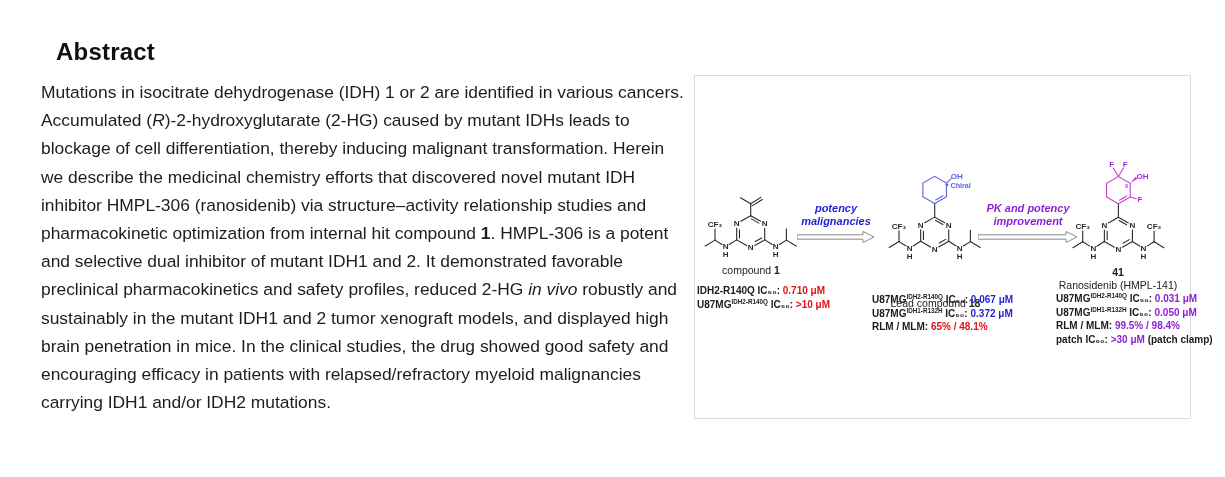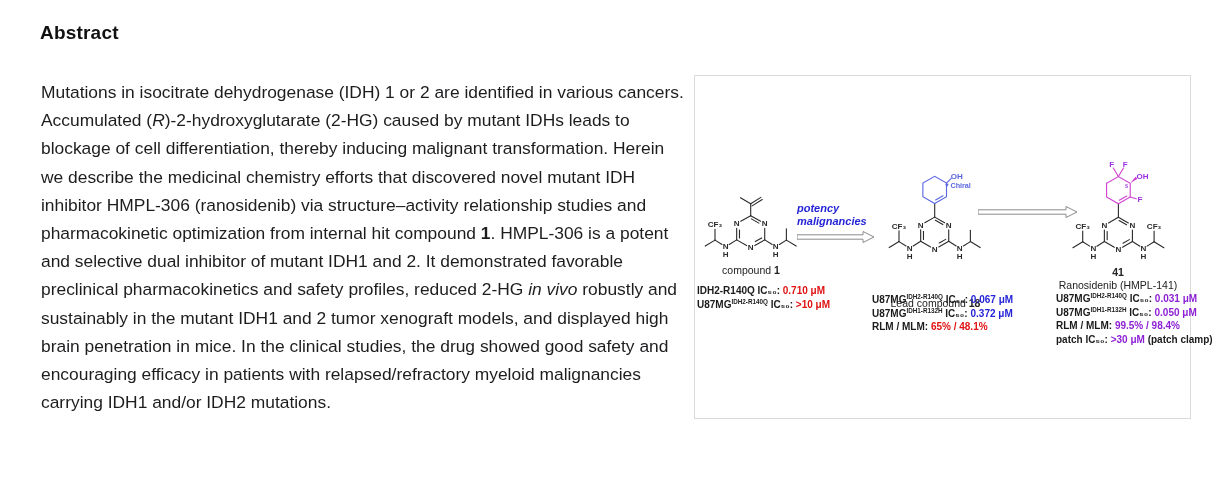--- a/index.html
+++ b/index.html
@@ -2,22 +2,22 @@
 <html style="--red: #e01212; --blue: #2424d6; --purple: #8d1fd4; --labelpurple: #9a30e0; --magenta: #cf3ecf; --ringblue: #5a66e0; --border: #dadada;"><head>
 <meta charset="utf-8">
 <style>
   html,body{margin:0;padding:0;}
   body{
     width:1225px;height:477px;background:#ffffff;position:relative;
     font-family:"Liberation Sans","DejaVu Sans",sans-serif;color:#1b1b1b;
     overflow:hidden;
   }
   .heading{
-    position:absolute;left:40px;top:22px;margin:0;
-    font-size:19px;font-weight:bold;color:#111;letter-spacing:.2px;
+    position:absolute;left:40px;top:22px;margin:16px;
+    font-size:24px;font-weight:bold;color:#111;letter-spacing:.2px;
   }
   .abstract-p{
     position:absolute;left:40px;top:77px;width:645px;margin:1px;
     font-size:17.4px;line-height:28.2px;color:#1d1d1f;
   }
   .abstract-p i{font-style:italic;}
   .abstract-p b{font-weight:bold;}
 
   
   .gfig{
@@ -33,21 +33,21 @@
   .cname b{font-weight:bold;}
   .assays{
     position:absolute;font-size:10px;font-weight:bold;line-height:13.6px;
     white-space:nowrap;color:#1b1b1b;
   }
   .assays sup{font-size:6.3px;vertical-align:super;line-height:0;}
   .av-red{color:var(--red);}
   .av-blue{color:var(--blue);}
   .av-purple{color:var(--purple);}
 
-  .arrowblk{position:absolute;text-align:left;}
+  .arrowblk{position:absolute;text-align:center;}
   .arrowlbl{font-size:11px;font-weight:bold;font-style:italic;line-height:12.6px;white-space:nowrap;}
   .lbl-blue{color:var(--blue);}
   .lbl-purple{color:var(--purple);}
   svg.arrow{display:block;margin:3px auto 0;}
   svg.arrow polygon{fill:#fff;stroke:#8b8b8b;stroke-width:1;}
 
   
   .bd{stroke:#2a2a2a;stroke-width:1.3;stroke-linecap:round;fill:none;}
   .bd-blue{stroke:var(--ringblue);}
   .bd-mag{stroke:var(--magenta);}
@@ -167,20 +167,24 @@
   <div class="cname" style="left:168px;top:197px;width:145px;margin-top:24px;">
     <span>Lead compound </span><b>18</b>
   </div>
   <div class="assays" style="left:177px;top:217px;">
     <div class="aline"><span>U87MG</span><sup>IDH2-R140Q</sup><span> IC₅₀: </span><span class="av-blue">0.067 μM</span><span></span></div>
     <div class="aline"><span>U87MG</span><sup>IDH1-R132H</sup><span> IC₅₀: </span><span class="av-blue">0.372 μM</span><span></span></div>
     <div class="aline"><span>RLM / MLM: </span><sup></sup><span></span><span class="av-red">65% / 48.1%</span><span></span></div>
   </div>
 
   <div class="arrowblk" style="left:283px;top:126px;width:100px;">
+    <div class="arrowlbl lbl-purple">
+      <div>PK and potency</div>
+      <div>improvement</div>
+    </div>
     <svg class="arrow" width="100" height="14" viewBox="0 0 100 14">
       <polygon points="0,4.8 88,4.8 88,1.5 99,7 88,12.5 88,9.2 0,9.2"></polygon>
     </svg>
   </div>
 
   <svg class="abs" style="left:368.6px;top:80.5px;" width="108.8" height="103.7" viewBox="-64 -90 128 122">
     <g class="bonds">
 
       <path class="bd" d="M0,-19 L11.7,-12.4"></path>
       <path class="bd" d="M0.8,-15.2 L9.6,-10.2"></path>

